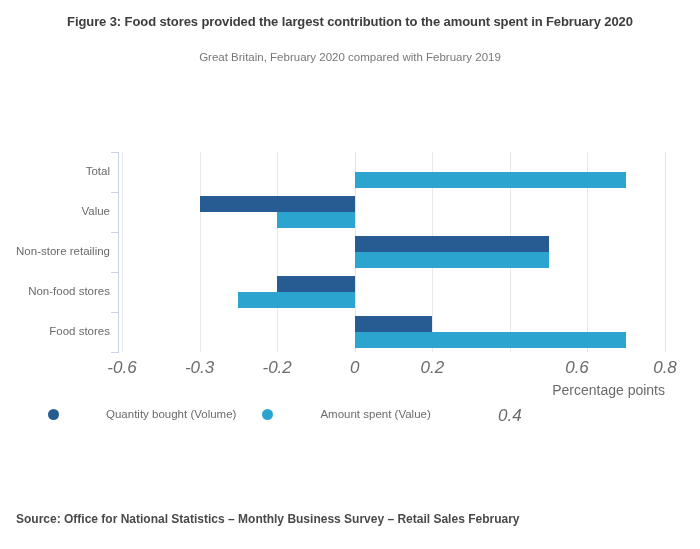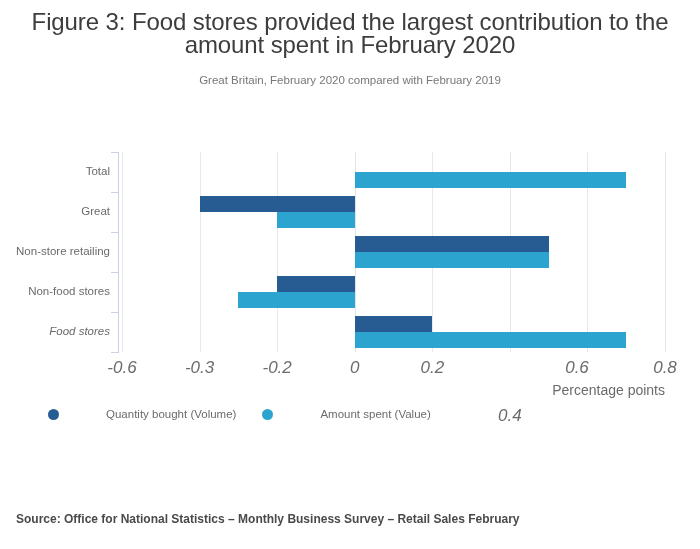--- a/index.html
+++ b/index.html
@@ -15,23 +15,23 @@
     position: relative;
     overflow: hidden;
   }
 
   
   .chart-header {
     padding: 10px 28px 0 28px;
     text-align: center;
   }
   .chart-title {
-    font-size: 24px;
+    font-size: 13px;
     line-height: 23px;
-    font-weight: 400;
+    font-weight: 700;
     color: #3d3d3d;
     margin: 0;
     letter-spacing: -0.1px;
   }
   .chart-subtitle {
     font-size: 11.5px;
     line-height: 16px;
     color: #777777;
     margin: 16px 0 0 0;
     font-weight: 400;
@@ -197,24 +197,24 @@
 <div id="y-ticks">
     <div class="y-tick" style="top: 152px;"></div>
     <div class="y-tick" style="top: 192px;"></div>
     <div class="y-tick" style="top: 232px;"></div>
     <div class="y-tick" style="top: 272px;"></div>
     <div class="y-tick" style="top: 312px;"></div>
     <div class="y-tick" style="top: 352px;"></div>
   </div>
 <div class="cat-labels" id="cat-labels">
     <div class="cat-label" style="top: 13px;">Total</div>
-    <div class="cat-label" style="top: 53px;">Great</div>
+    <div class="cat-label" style="top: 53px;">Value</div>
     <div class="cat-label" style="top: 93px;">Non-store retailing</div>
     <div class="cat-label" style="top: 133px;">Non-food stores</div>
-    <div class="cat-label" style="top: 173px; font-style: italic;">Food stores</div>
+    <div class="cat-label" style="top: 173px;">Food stores</div>
   </div>
 <div id="x-tick-labels">
     <div class="x-tick-label" style="left: 122px;">-0.6</div>
     <div class="x-tick-label" style="left: 199.571px;">-0.3</div>
     <div class="x-tick-label" style="left: 277.143px;">-0.2</div>
     <div class="x-tick-label" style="left: 354.714px;">0</div>
     <div class="x-tick-label" style="left: 432.286px;">0.2</div>
     <div class="x-tick-label" style="left: 509.857px; margin-top: 48px;">0.4</div>
     <div class="x-tick-label" style="left: 577px;">0.6</div>
     <div class="x-tick-label" style="left: 665px; text-align: center;">0.8</div>

